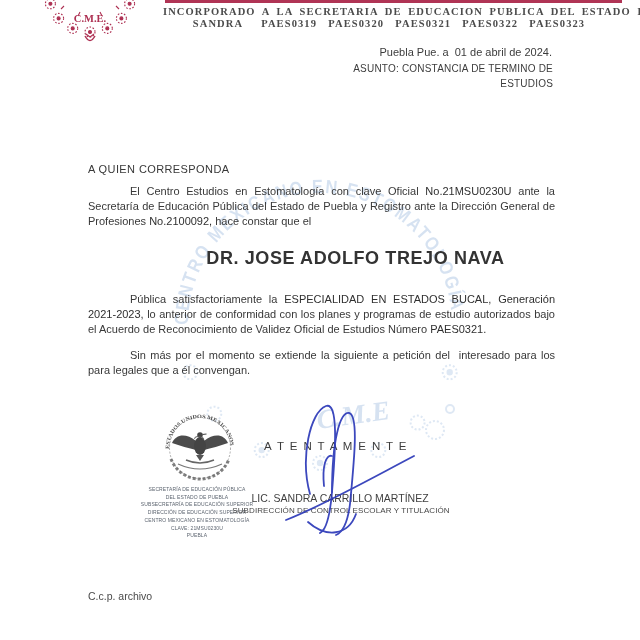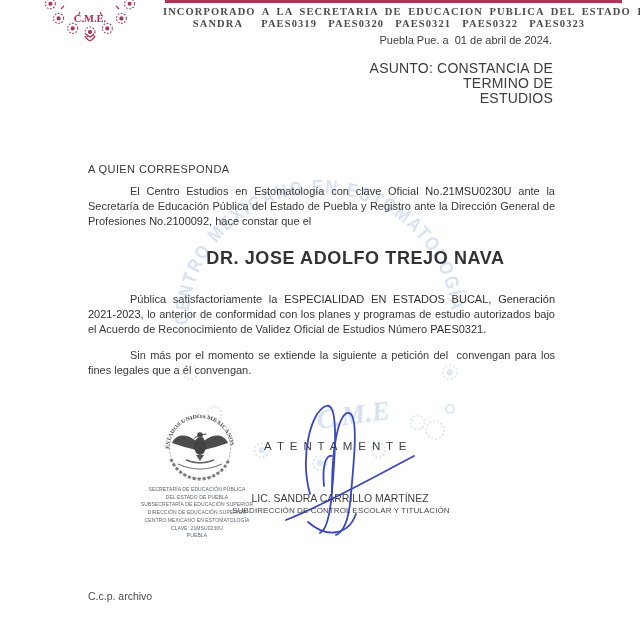--- a/index.html
+++ b/index.html
@@ -6,22 +6,22 @@
   #page{position:relative;width:640px;height:640px;background:#ffffff;overflow:hidden;
         font-family:"Liberation Sans",sans-serif;color:#383838;}
   .abs{position:absolute;}
   
   #top-rule{left:165px;top:0;width:457px;height:3px;background:#b03455;}
   #letterhead{left:163px;top:6px;width:452px;text-align:center;color:#4b4b4b;
               font-family:"Liberation Serif",serif;font-weight:600;}
   #letterhead .lh1{font-size:10.5px;letter-spacing:1.1px;word-spacing:3px;white-space:pre;}
   #letterhead .lh2{font-size:10.5px;letter-spacing:1.1px;white-space:pre;margin-top:1px;}
   
-  #date-line{left:335px;top:34px;width:217px;text-align:right;font-size:11px;white-space:pre;color:#3c3c3c;}
-  #subject{left:335px;top:61px;width:218px;text-align:right;font-size:14px;line-height:15px;
+  #date-line{left:335px;top:46px;width:217px;text-align:right;font-size:11px;white-space:pre;color:#3c3c3c;}
+  #subject{left:335px;top:61px;width:218px;text-align:right;font-size:10px;line-height:15px;
            letter-spacing:.2px;color:#3c3c3c;}
   
   .bodyblock{left:88px;width:467px;font-size:11px;line-height:15px;color:#383838;}
   #salutation{top:162px;letter-spacing:.4px;}
   #para1{top:184px;text-align:justify;text-indent:42px;white-space:pre-wrap;}
   #student-name{top:251px;text-align:center;padding-left:34px;font-weight:bold;font-size:18px;letter-spacing:.6px;color:#333;}
   #para2{top:292px;text-align:justify;text-indent:42px;white-space:pre-wrap;}
   #para3{top:348px;text-align:justify;text-indent:42px;white-space:pre-wrap;}
   b{font-weight:normal;color:#2f2f2f;}
   #atentamente{left:252px;top:440px;width:168px;text-align:center;font-size:11.5px;
@@ -105,21 +105,21 @@
   </div>
 
   <div id="salutation" class="abs z2 bodyblock">A QUIEN CORRESPONDA</div>
 
   <div id="para1" class="abs z2 bodyblock"><span>El Centro Estudios en Estomatología con clave Oficial </span><b>No.21MSU0230U</b><span> ante la Secretaría de Educación Pública del Estado de Puebla y Registro ante la Dirección General de Profesiones </span><b>No.2100092,</b><span> hace constar que el</span></div>
 
   <div id="student-name" class="abs z2 bodyblock">DR. JOSE ADOLFO TREJO NAVA</div>
 
   <div id="para2" class="abs z2 bodyblock"><span>Pública satisfactoriamente la </span><b>ESPECIALIDAD EN ESTADOS BUCAL</b><span>, </span><b>Generación 2021-2023,</b><span> lo anterior de conformidad con los planes y programas de estudio autorizados bajo el Acuerdo de Reconocimiento de Validez Oficial de Estudios Número </span><b>PAES0321.</b></div>
 
-  <div id="para3" class="abs z2 bodyblock">Sin más por el momento se extiende la siguiente a petición del  convengan para los fines legales que a él convengan.</div>
+  <div id="para3" class="abs z2 bodyblock">Sin más por el momento se extiende la siguiente a petición del  interesado para los para legales que a él convengan.</div>
 
   <div id="atentamente" class="abs z2">A T E N T A M E N T E</div>
 
   <svg id="seal" class="abs z3" width="96" height="78" viewBox="0 0 96 78">
     <defs>
         <path id="sealArc" d="M 17 36 A 31 31 0 0 1 79 36" fill="none"></path>
       </defs>
     <circle cx="48" cy="35" r="30.5" fill="none" stroke="#8a8a8a" stroke-width="1" stroke-dasharray="2 1.6" opacity=".7"></circle>
     <path d="M 19 46 A 31 31 0 0 0 77 46" fill="none" stroke="#555" stroke-width="3" stroke-dasharray="3 2" opacity=".75"></path>
     <text font-family="Liberation Serif, serif" font-size="5.2" font-weight="bold" fill="#4a4a4a">

